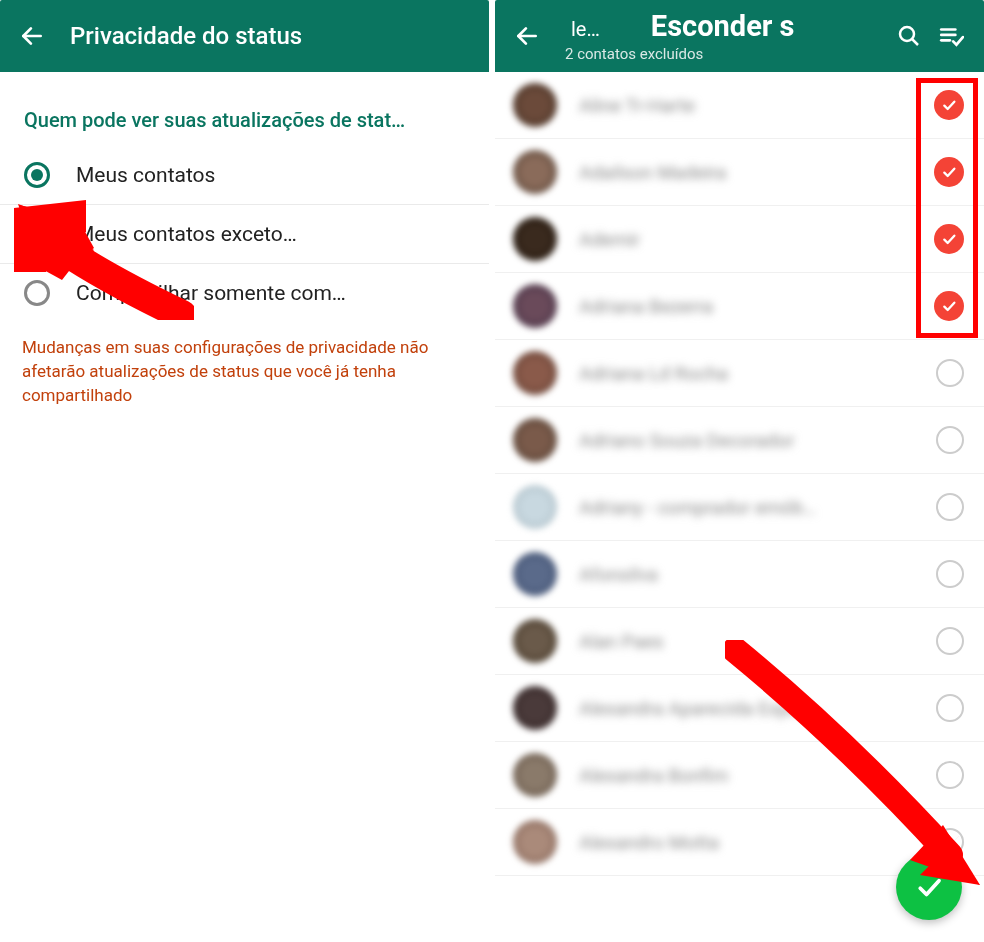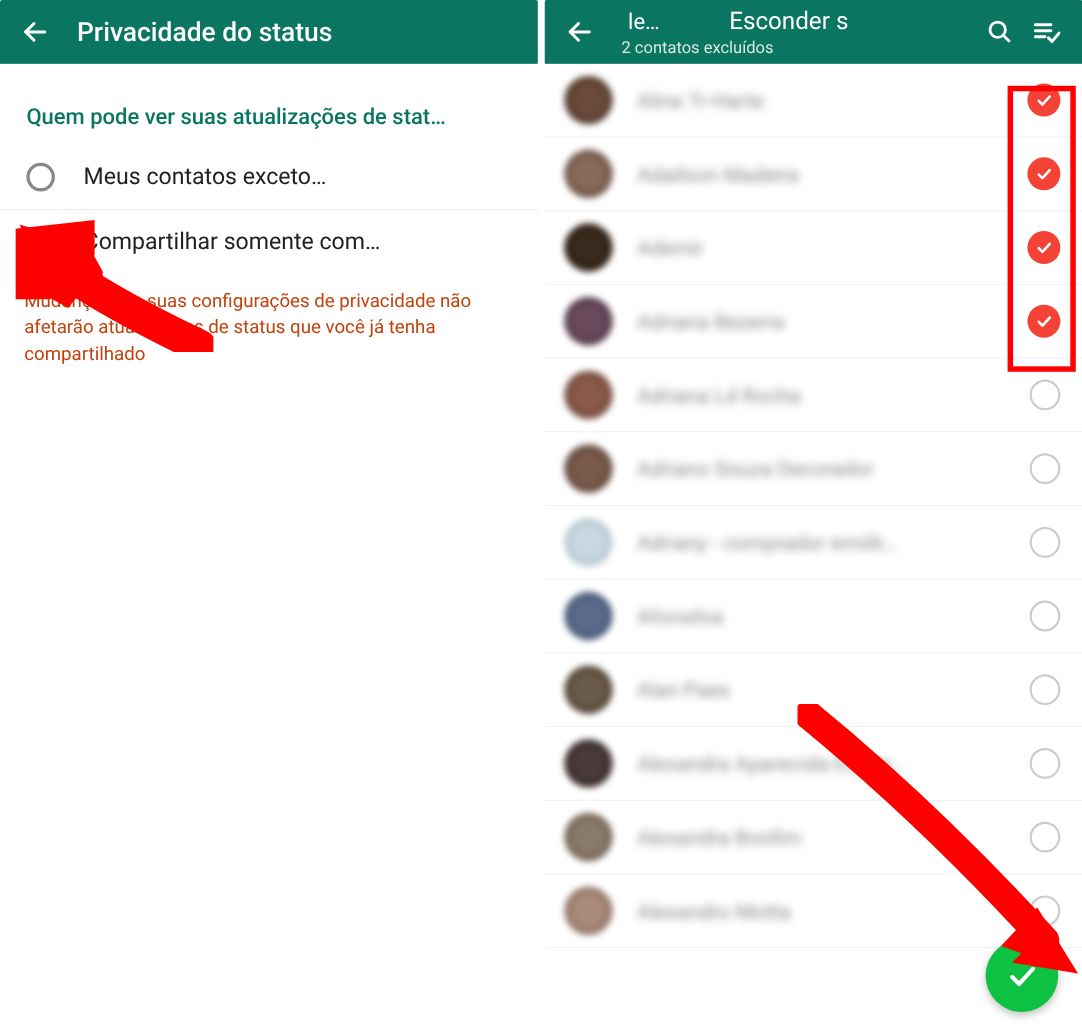--- a/index.html
+++ b/index.html
@@ -20,62 +20,62 @@
     }
     .screen-left { width: 492px; }
     .screen-right { width: 492px; }
     
     .header {
       background: #0a7560;
       color: #fff;
       display: flex;
       align-items: center;
       padding: 0 12px;
-      height: 58px;
+      height: 72px;
     }
     .header-back {
       display: flex;
       align-items: center;
       justify-content: center;
       width: 40px;
       height: 40px;
       cursor: pointer;
     }
     .header-title {
       font-size: 24px;
       font-weight: 500;
       margin-left: 18px;
       flex: 1;
     }
     .header-title-block {
       margin-left: 18px;
       flex: 1;
     }
     .header-title-main {
-      font-size: 22px;
-      font-weight: 400;
+      font-size: 29px;
+      font-weight: 700;
     }
     .header-subtitle {
       font-size: 15px;
       font-weight: 400;
       color: #d9e8e5;
       margin-top: 2px;
     }
     .header-icon {
       width: 42px;
       height: 42px;
       display: flex;
       align-items: center;
       justify-content: center;
       cursor: pointer;
     }
     .header-left-zone {
       display: flex;
       align-items: baseline;
-      gap: 13px;
+      gap: 1px;
     }
     .header-left-trunc {
       font-size: 20px;
       color: #fff;
       margin-left: 6px;
     }
     
     .section-title {
       color: #0a7560;
       font-size: 20px;
@@ -242,20 +242,26 @@
           <line x1="20" y1="12" x2="4" y2="12"></line>
           <polyline points="11 19 4 12 11 5"></polyline>
         </svg>
     </div>
     <div class="header-title">Privacidade do status</div>
   </div>
 
   <div class="section-title">Quem pode ver suas atualizações de stat…</div>
 
   <div class="radio-list">
+    <div class="radio-item">
+      <div class="radio-circle selected">
+          <div class="radio-dot"></div>
+        </div>
+      <span class="radio-label">Meus contatos</span>
+    </div>
     <div class="radio-item">
       <div class="radio-circle"></div>
       <span class="radio-label">Meus contatos exceto…</span>
     </div>
     <div class="radio-item">
       <div class="radio-circle"></div>
       <span class="radio-label">Compartilhar somente com…</span>
     </div>
   </div>
 

